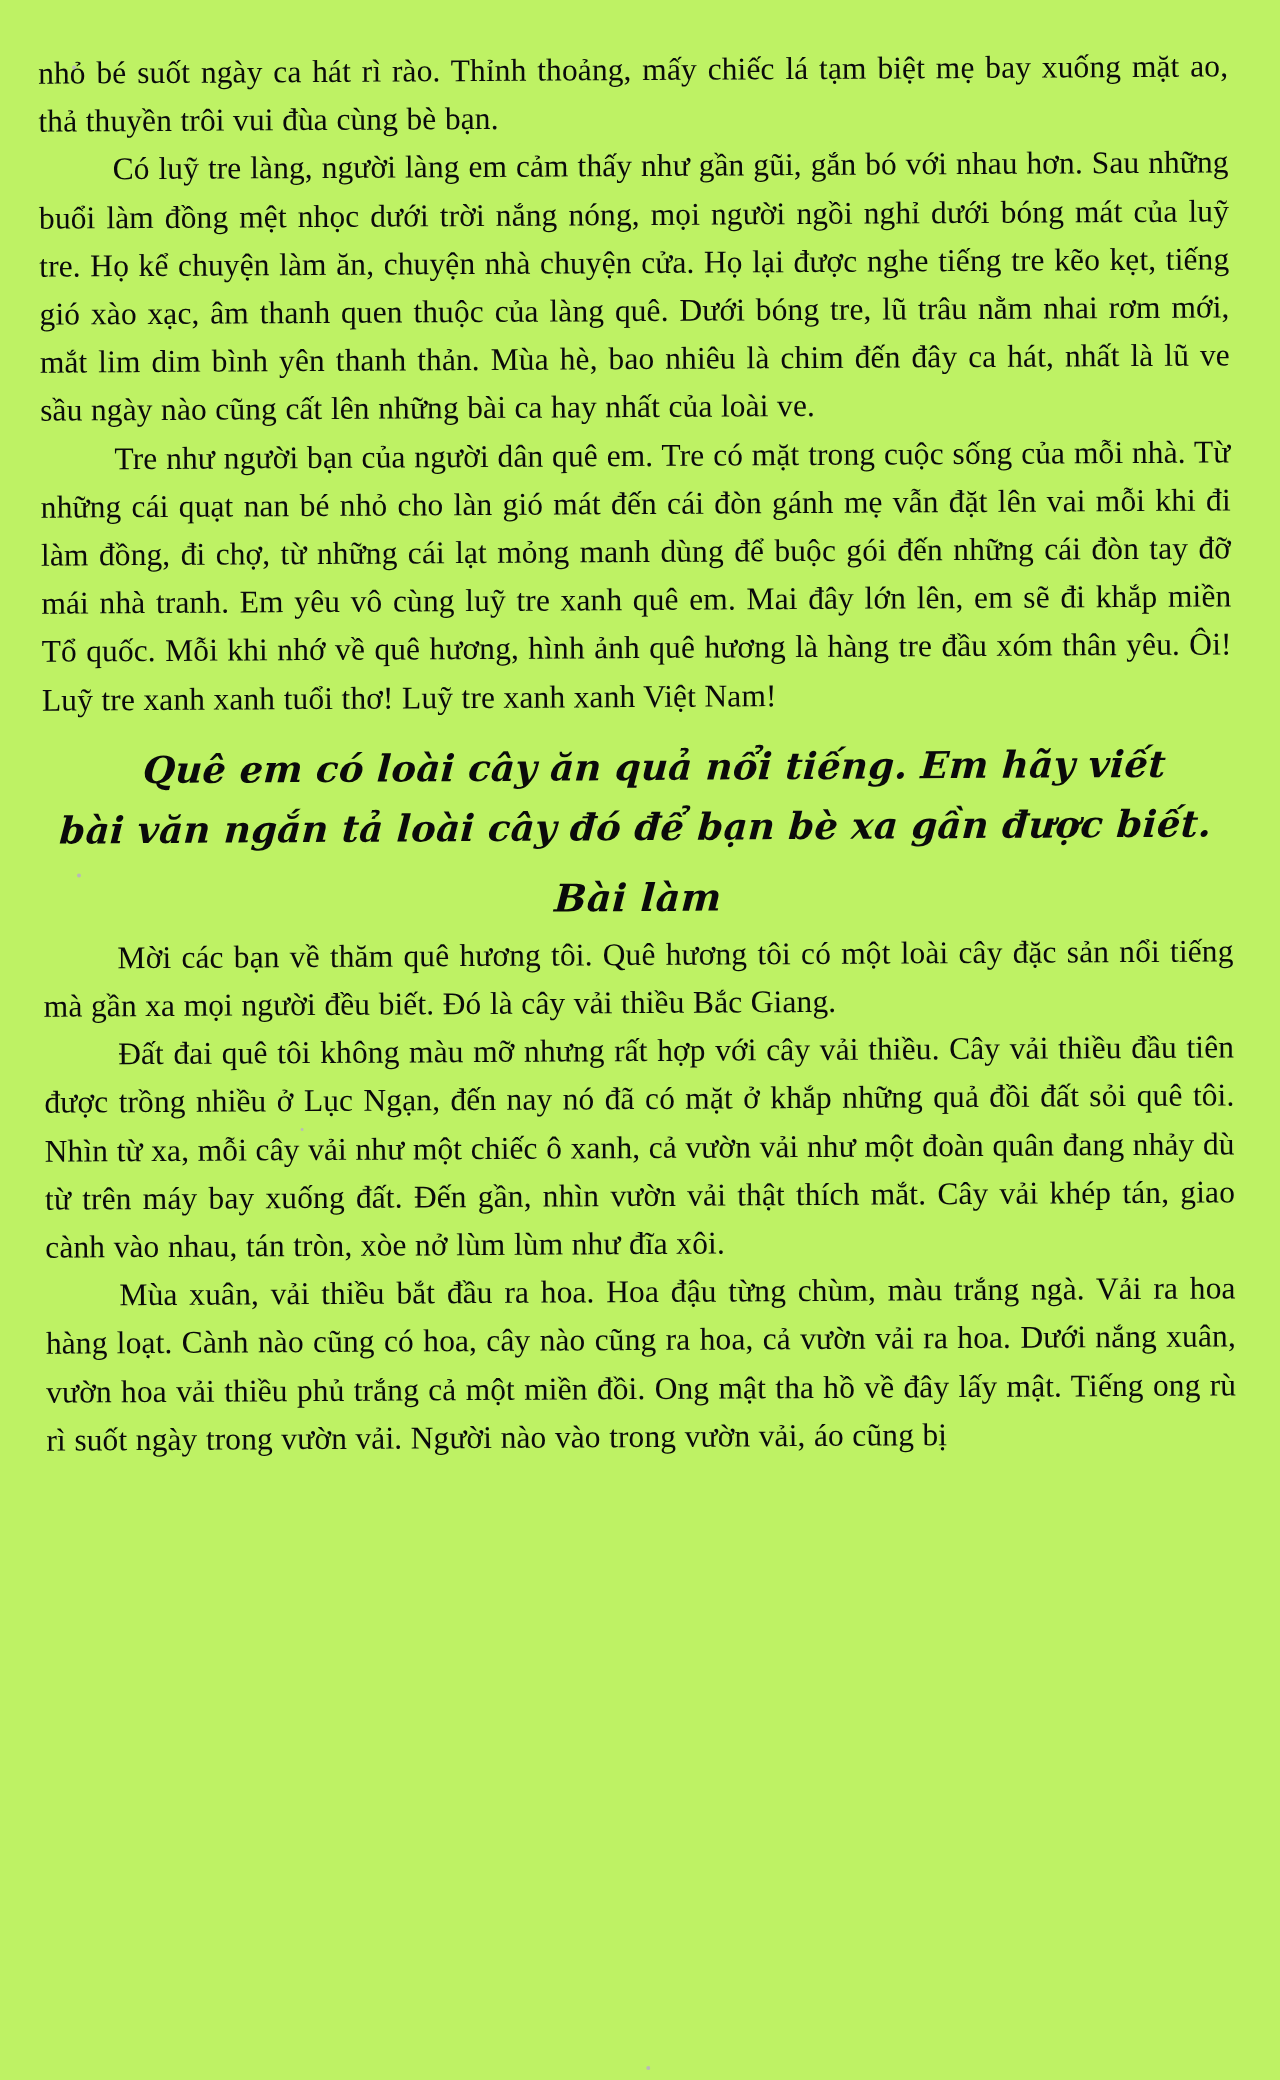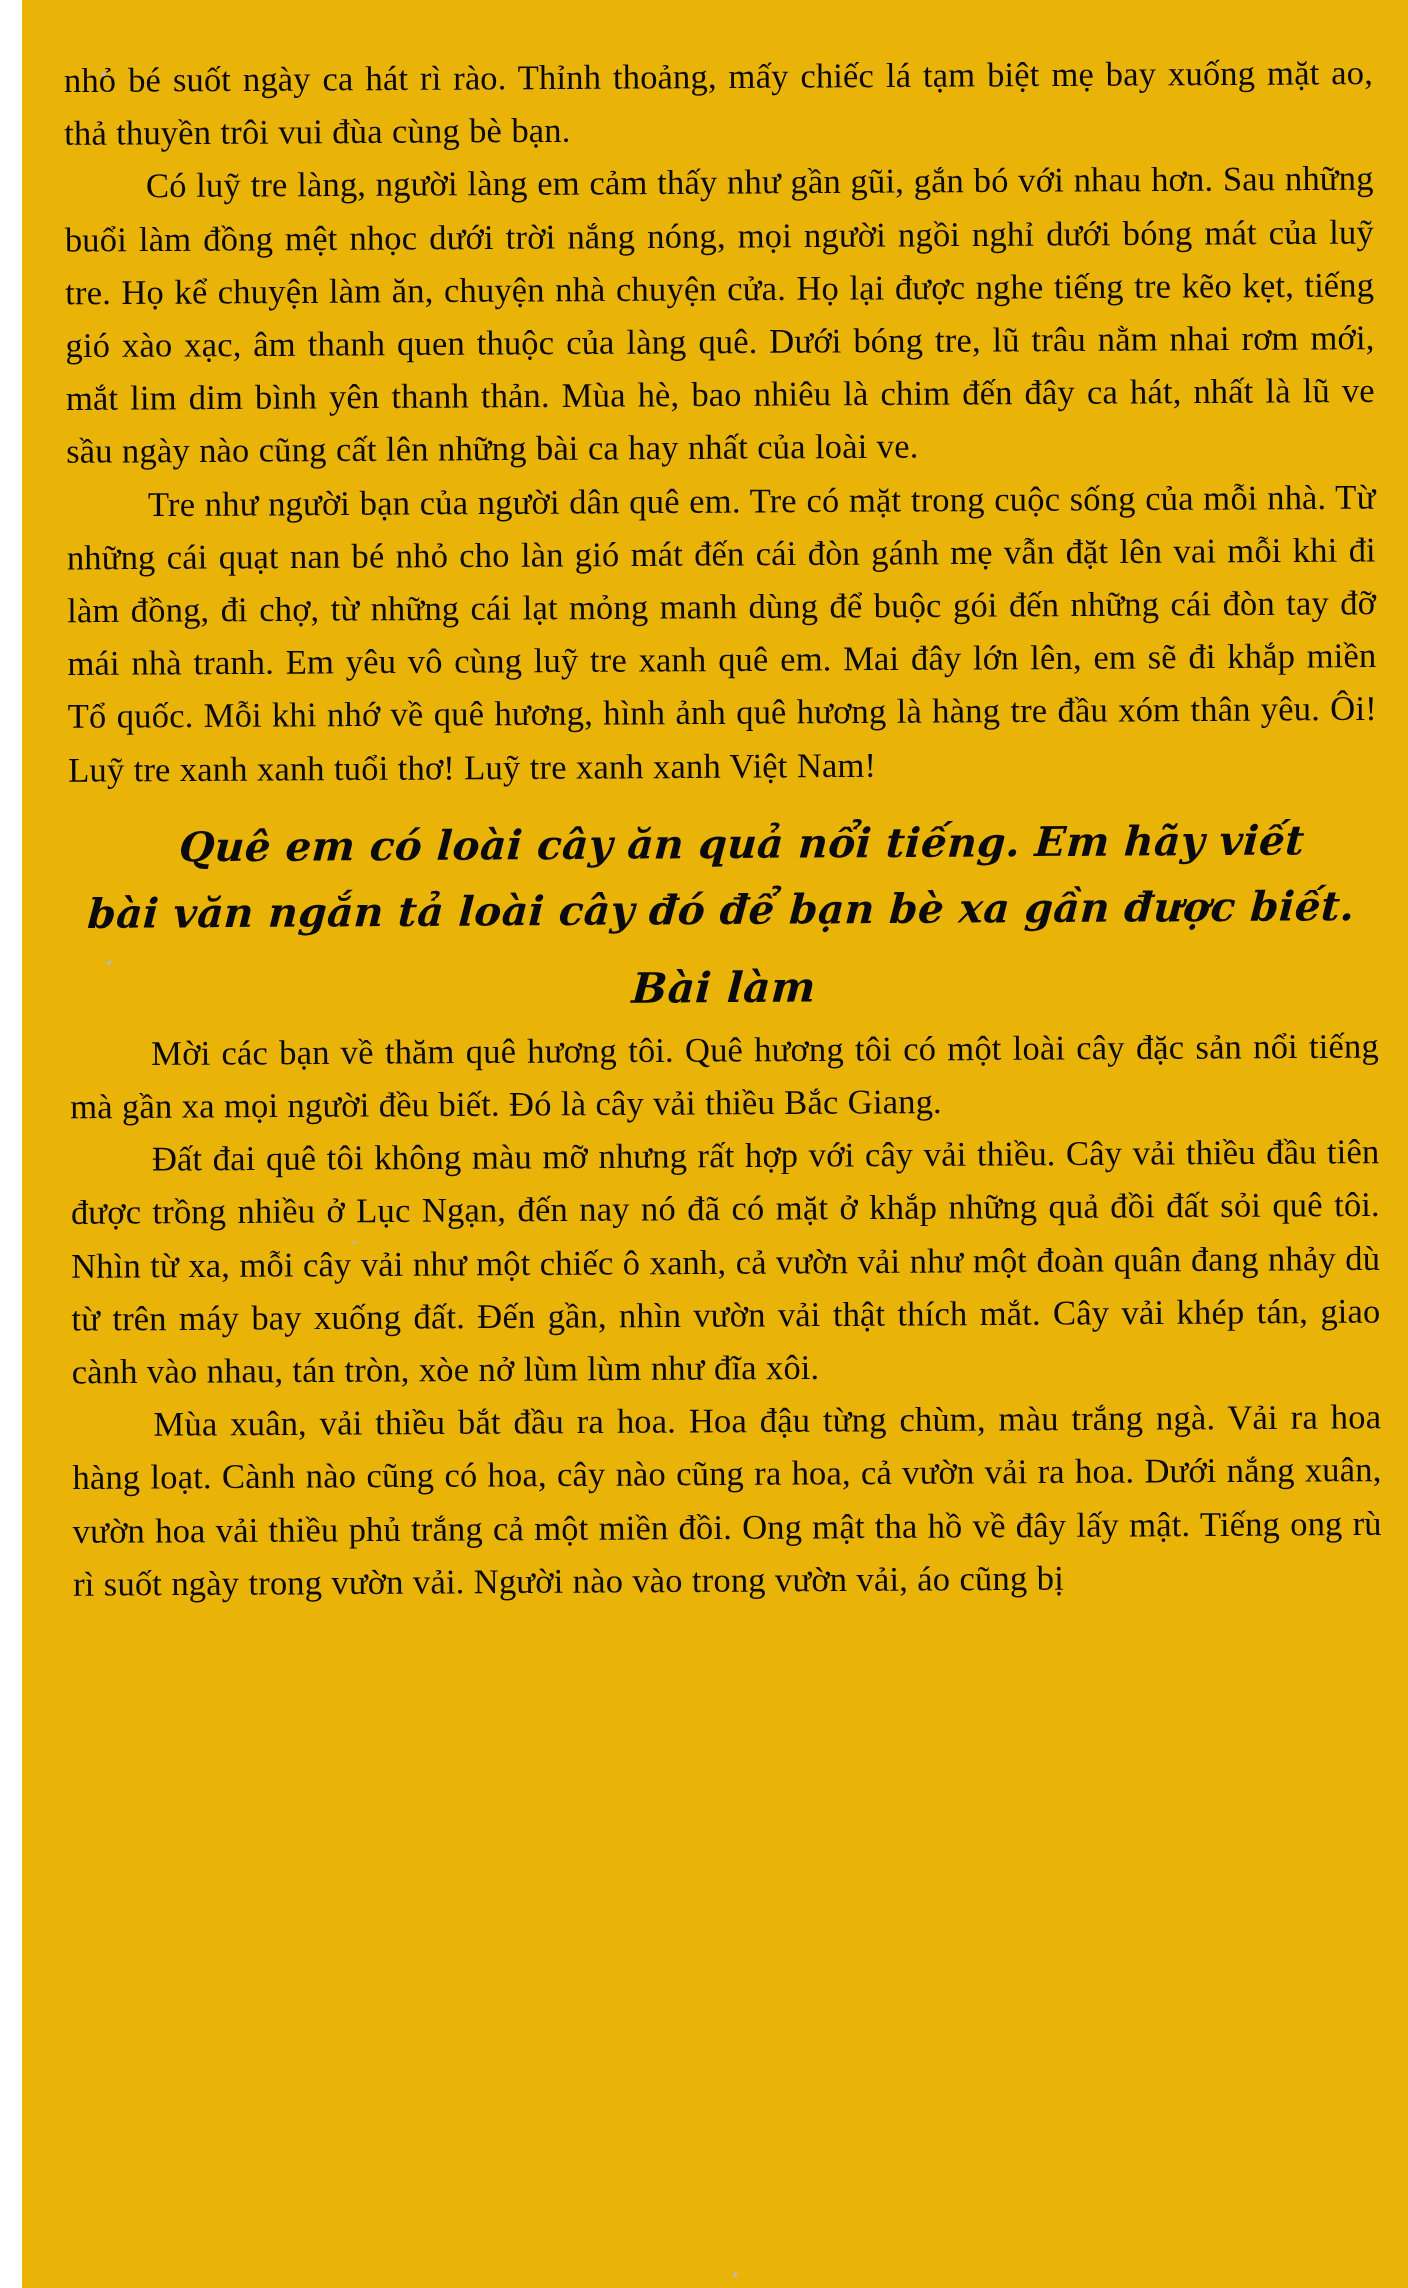--- a/index.html
+++ b/index.html
@@ -15,22 +15,21 @@
     overflow: hidden;
     font-family: "Liberation Serif", "DejaVu Serif", serif;
     color: #0a0a0a;
     -webkit-font-smoothing: antialiased;
   }
 
   
   .page {
     position: absolute;
     inset: 0;
-    background: #eab308;
-    margin-left: 20px;
+    background: #bef264;
   }
 
   .scan-wrap {
     position: absolute;
     left: 0;
     top: 0;
     width: 1280px;
     height: 2080px;
     transform: rotate(-0.35deg);
     transform-origin: 50% 50%;

